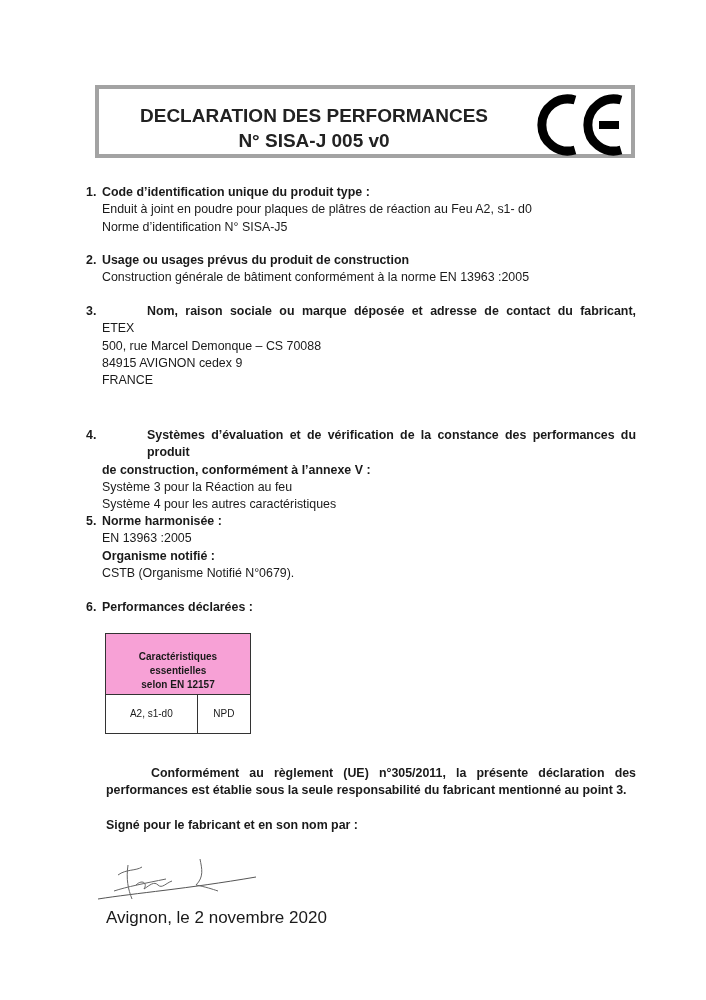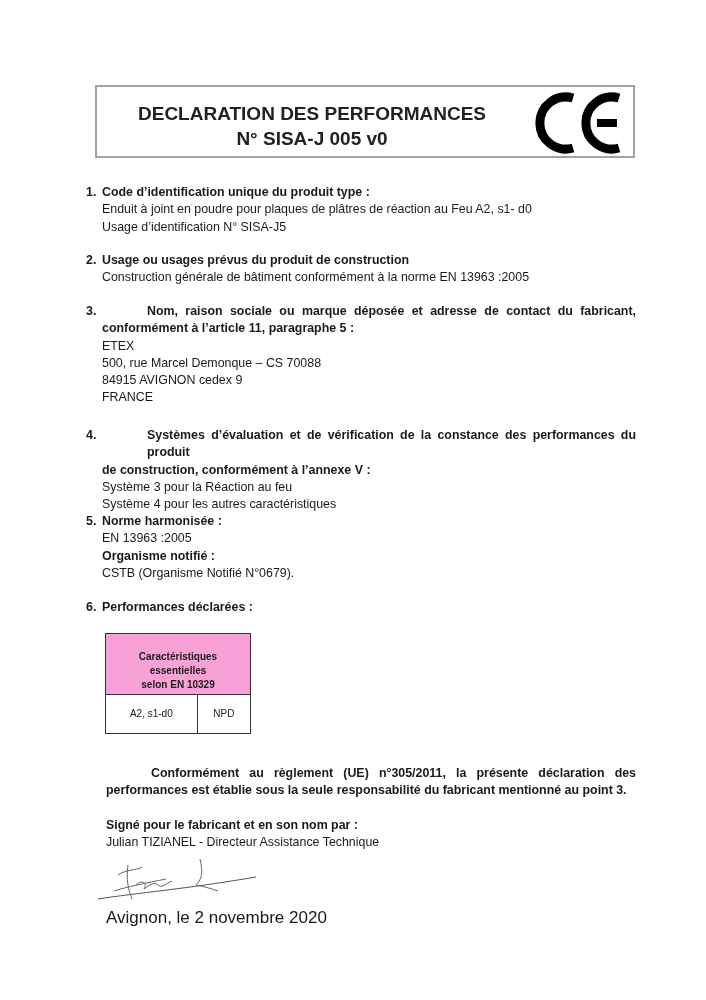--- a/index.html
+++ b/index.html
@@ -1,20 +1,20 @@
 <!DOCTYPE html>
 <html><head>
 <meta charset="utf-8">
 <style>
   html, body { margin:0; padding:0; background:#ffffff; }
   body { width:706px; height:1000px; position:relative; overflow:hidden;
          font-family:"Liberation Sans", sans-serif; color:#1a1a1a; }
   .page { position:absolute; left:0; top:0; width:706px; height:1000px; }
   .title-box { position:absolute; left:95px; top:85px; width:540px; height:73px;
-               border:2px solid #a3a3a3; box-sizing:border-box; }
+               border:4px solid #a3a3a3; box-sizing:border-box; }
   .title-text { position:absolute; left:0; top:14px; width:430px; text-align:center;
                 font-weight:bold; font-size:19px; line-height:25px; color:#222; }
   .ce-mark { position:absolute; left:436px; top:5px; width:92px; height:62px; }
   .section { position:absolute; left:86px; width:550px; font-size:12.4px; line-height:17.3px; }
   .num { position:absolute; left:0; top:0; font-weight:bold; }
   .body { margin-left:16px; }
   .heading { font-weight:bold; }
   .spread { text-align:justify; text-align-last:justify;padding-left:45px; }
   .perf-table { position:absolute; left:105px; top:633px; border-collapse:collapse;
                 font-size:10px; line-height:14px; text-align:center; }
@@ -43,37 +43,36 @@
       <path d="M86 6 A26 26 0 1 0 86 56" fill="none" stroke="#000" stroke-width="9"></path>
       <line x1="64" y1="31" x2="84" y2="31" stroke="#000" stroke-width="8"></line>
     </svg>
   </div>
 
   <div class="section" style="top:184px;">
     <span class="num heading">1.</span>
     <div class="body">
       <div class="heading">Code d’identification unique du produit type :</div>
       <div>Enduit à joint en poudre pour plaques de plâtres de réaction au Feu A2, s1- d0</div>
-      <div>Usage d’identification  N° SISA-J5</div>
+      <div>Norme d’identification  N° SISA-J5</div>
     </div>
   </div>
 
   <div class="section" style="top:252px;">
     <span class="num heading">2.</span>
     <div class="body">
       <div class="heading">Usage ou usages prévus du produit de construction</div>
       <div>Construction générale de bâtiment conformément à la norme EN 13963 :2005</div>
     </div>
   </div>
 
   <div class="section" style="top:303px;">
     <span class="num heading">3.</span>
     <div class="body">
       <div class="heading spread">Nom, raison sociale ou marque déposée et adresse de contact du fabricant,</div>
-      <div class="heading">conformément à l’article 11, paragraphe 5 :</div>
       <div>ETEX</div>
       <div>500, rue Marcel Demonque – CS 70088</div>
       <div>84915 AVIGNON cedex 9</div>
       <div>FRANCE</div>
     </div>
   </div>
 
   <div class="section" style="top:427px;">
     <span class="num heading">4.</span>
     <div class="body">
@@ -100,38 +99,37 @@
       <div class="heading">Performances déclarées :</div>
     </div>
   </div>
 
   <table class="perf-table">
     <tbody>
         <tr>
       <td class="pink" colspan="2">
         <div>Caractéristiques</div>
         <div>essentielles</div>
-        <div>selon EN 10329</div>
+        <div>selon EN 12157</div>
       </td>
     </tr>
     <tr class="val">
       <td>A2, s1-d0</td>
       <td>NPD</td>
     </tr>
   </tbody>
     </table>
 
   <div class="conclusion">
     <div class="spread">Conformément au règlement (UE) n°305/2011, la présente déclaration des</div>
     <div>performances est établie sous la seule responsabilité du fabricant mentionné au point 3.</div>
   </div>
 
   <div class="signed">
     <div class="heading">Signé pour le fabricant et en son nom par :</div>
-    <div>Julian TIZIANEL - Directeur Assistance Technique</div>
   </div>
 
   <svg class="signature" viewBox="0 0 170 50">
     <path d="M2 44 C40 38, 90 34, 160 22" fill="none" stroke="#555" stroke-width="1"></path>
     <path d="M22 20 C30 14, 40 16, 46 12 M32 10 C30 24, 32 34, 36 44 M18 36 C30 32, 50 28, 70 24" fill="none" stroke="#666" stroke-width="1"></path>
     <path d="M40 30 C46 24, 52 28, 48 34 C54 30, 58 26, 62 30 C66 34, 70 28, 76 26" fill="none" stroke="#666" stroke-width="1"></path>
     <path d="M104 4 C106 14, 108 22, 100 30 C110 32, 116 34, 122 36" fill="none" stroke="#666" stroke-width="1"></path>
   </svg>
 
   <div class="place-date">Avignon, le 2 novembre 2020</div>

